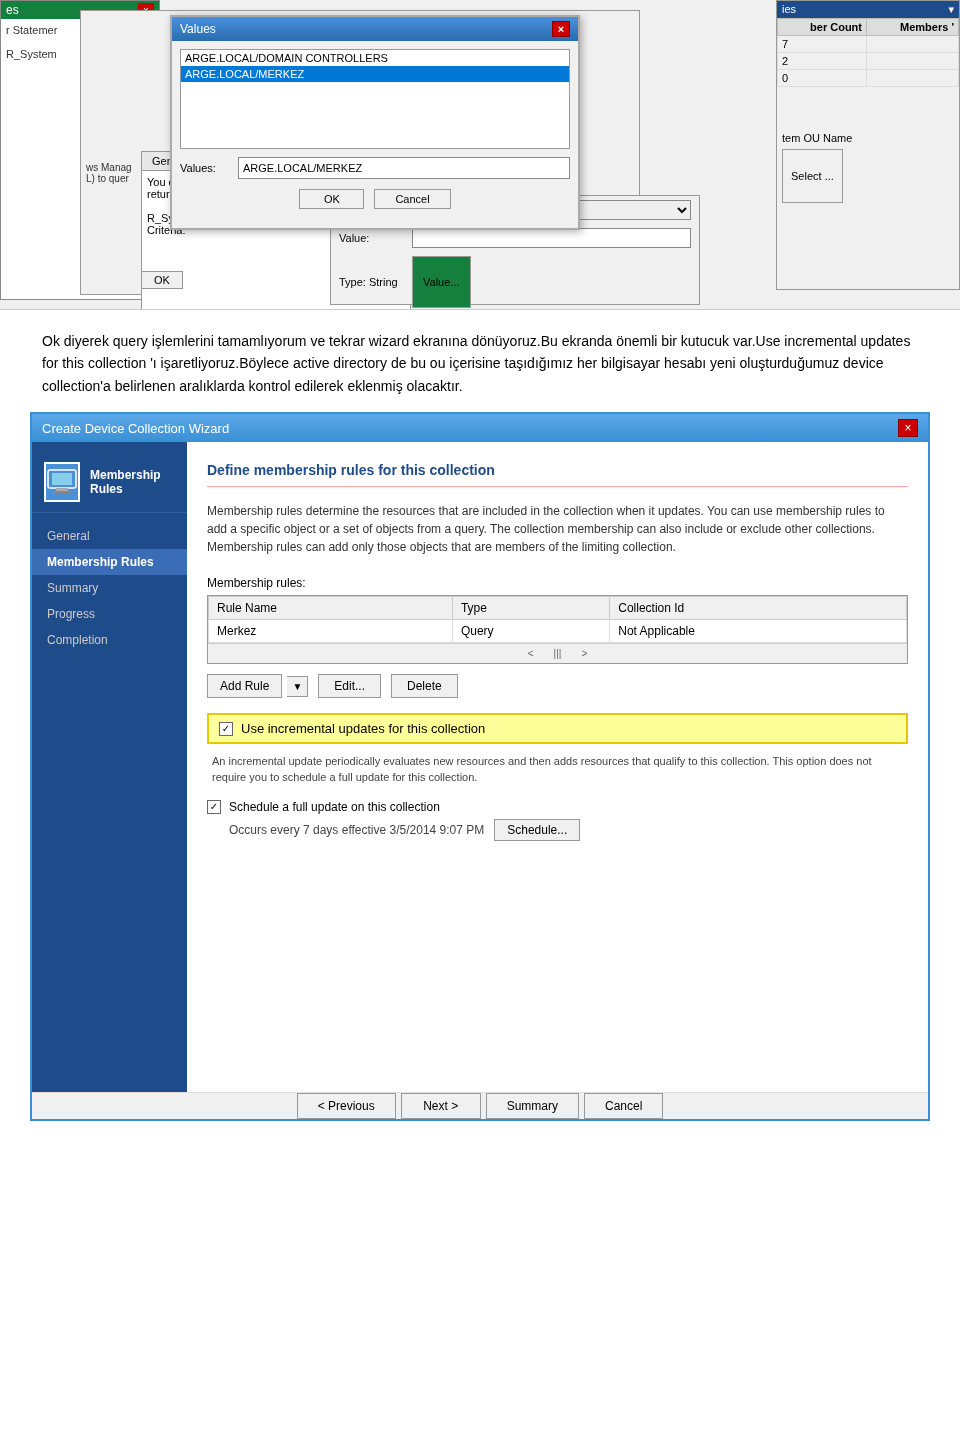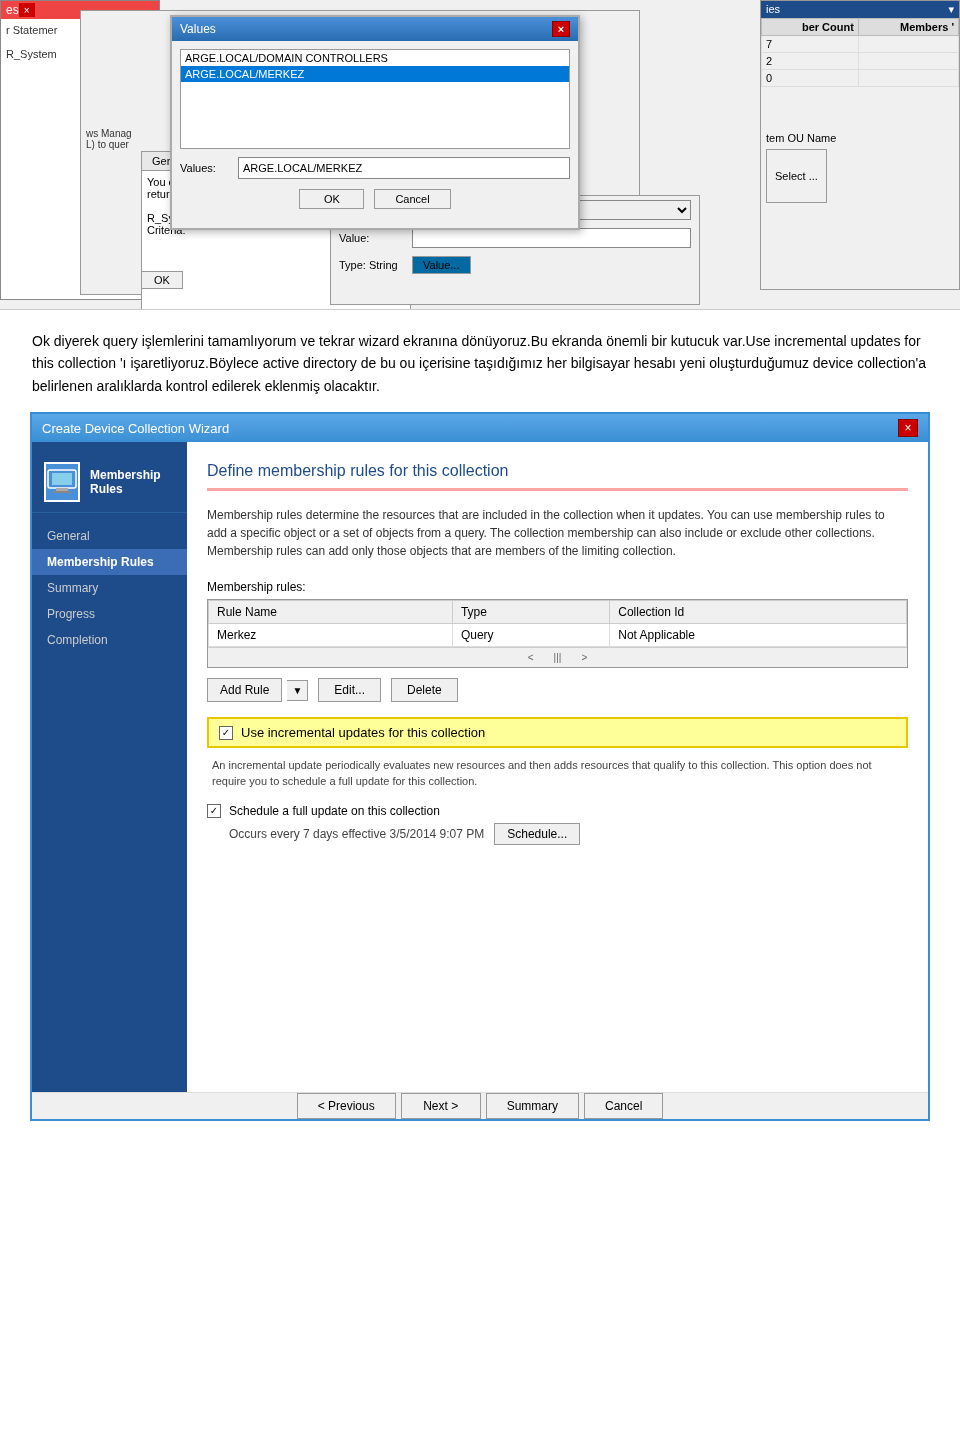--- a/index.html
+++ b/index.html
@@ -21,25 +21,26 @@
     }
 
     .bg-left {
       left: 0; top: 0;
       width: 160px; height: 300px;
       background: #fff;
       border: 1px solid #888;
     }
 
     .bg-left-title {
-      background: #ef4444;
+      background: #15803d;
       color: #fff;
       padding: 2px 5px;
       font-size: 12px;
       display: flex;
+      justify-content: space-between;
       align-items: center;
     }
 
     .close-btn-small {
       background: #c00;
       color: #fff;
       border: none;
       width: 16px; height: 14px;
       font-size: 10px;
       cursor: pointer;
@@ -147,21 +148,21 @@
       font-size: 11px;
       cursor: pointer;
       min-width: 65px;
       text-align: center;
     }
 
     
     .right-panel {
       position: absolute;
       right: 0; top: 0;
-      width: 200px; height: 290px;
+      width: 184px; height: 290px;
       background: #f0f0f0;
       border: 1px solid #999;
     }
 
     .right-panel-header {
       background: #1e4b8a;
       color: #fff;
       padding: 2px 5px;
       font-size: 11px;
       display: flex;
@@ -259,40 +260,40 @@
     .select-btn {
       background: #f0f0f0;
       border: 1px solid #999;
       padding: 20px 8px;
       font-size: 11px;
       cursor: pointer;
       white-space: nowrap;
     }
 
     .value-btn {
-      background: #0369a1;
-      border: 1px solid #999;
-      padding: 2px 10px;
+      background: #15803d;
+      border: 1px solid #999;
+      padding: 19px 10px;
       font-size: 11px;
       cursor: pointer;
     }
 
     .ok-small {
       position: absolute;
       left: 60px; bottom: 5px;
       background: #f0f0f0;
       border: 1px solid #999;
       padding: 2px 12px;
       font-size: 11px;
       cursor: pointer;
     }
 
     
     .text-section {
-      padding: 20px 30px 15px 32px;
+      padding: 20px 30px 15px 42px;
       font-size: 14px;
       line-height: 1.6;
       color: #000;
     }
 
     
     .wizard-section {
       position: relative;
       margin: 0 30px 30px 30px;
       border: 2px solid #3a8fd4;
@@ -371,25 +372,25 @@
     }
 
     
     .wizard-content {
       flex: 1;
       padding: 20px;
       background: #fff;
     }
 
     .wizard-content-title {
-      font-size: 16px;
-      font-weight: normal;
+      font-size: 14px;
+      font-weight: bold;
       color: #1e4b8a;
       margin-bottom: 15px;
-      border-bottom: 3px solid #fca5a5;
+      border-bottom: 1px solid #fca5a5;
       padding-bottom: 8px;
     }
 
     .wizard-description {
       font-size: 12px;
       color: #333;
       line-height: 1.5;
       margin-bottom: 20px;
     }
 
@@ -586,21 +587,21 @@
       </div>
       <div class="criteria-content">
         <div>You can spec</div>
         <div>returned.</div>
         <br>
         <div>R_System</div>
         <div>Criteria:</div>
       </div>
     </div>
 
-    <div style="position:absolute;left:0;top:112px;width:60px;padding:5px;font-size:10px;color:#333;">
+    <div style="position:absolute;left:0;top:146px;width:60px;padding:5px;font-size:10px;color:#333;">
       <div>ws Manag</div>
       <div>L) to quer</div>
     </div>
 
     <button class="ok-small">OK</button>
 
   </div>
 
   <div class="values-dialog">
     <div class="dialog-title-bar">

